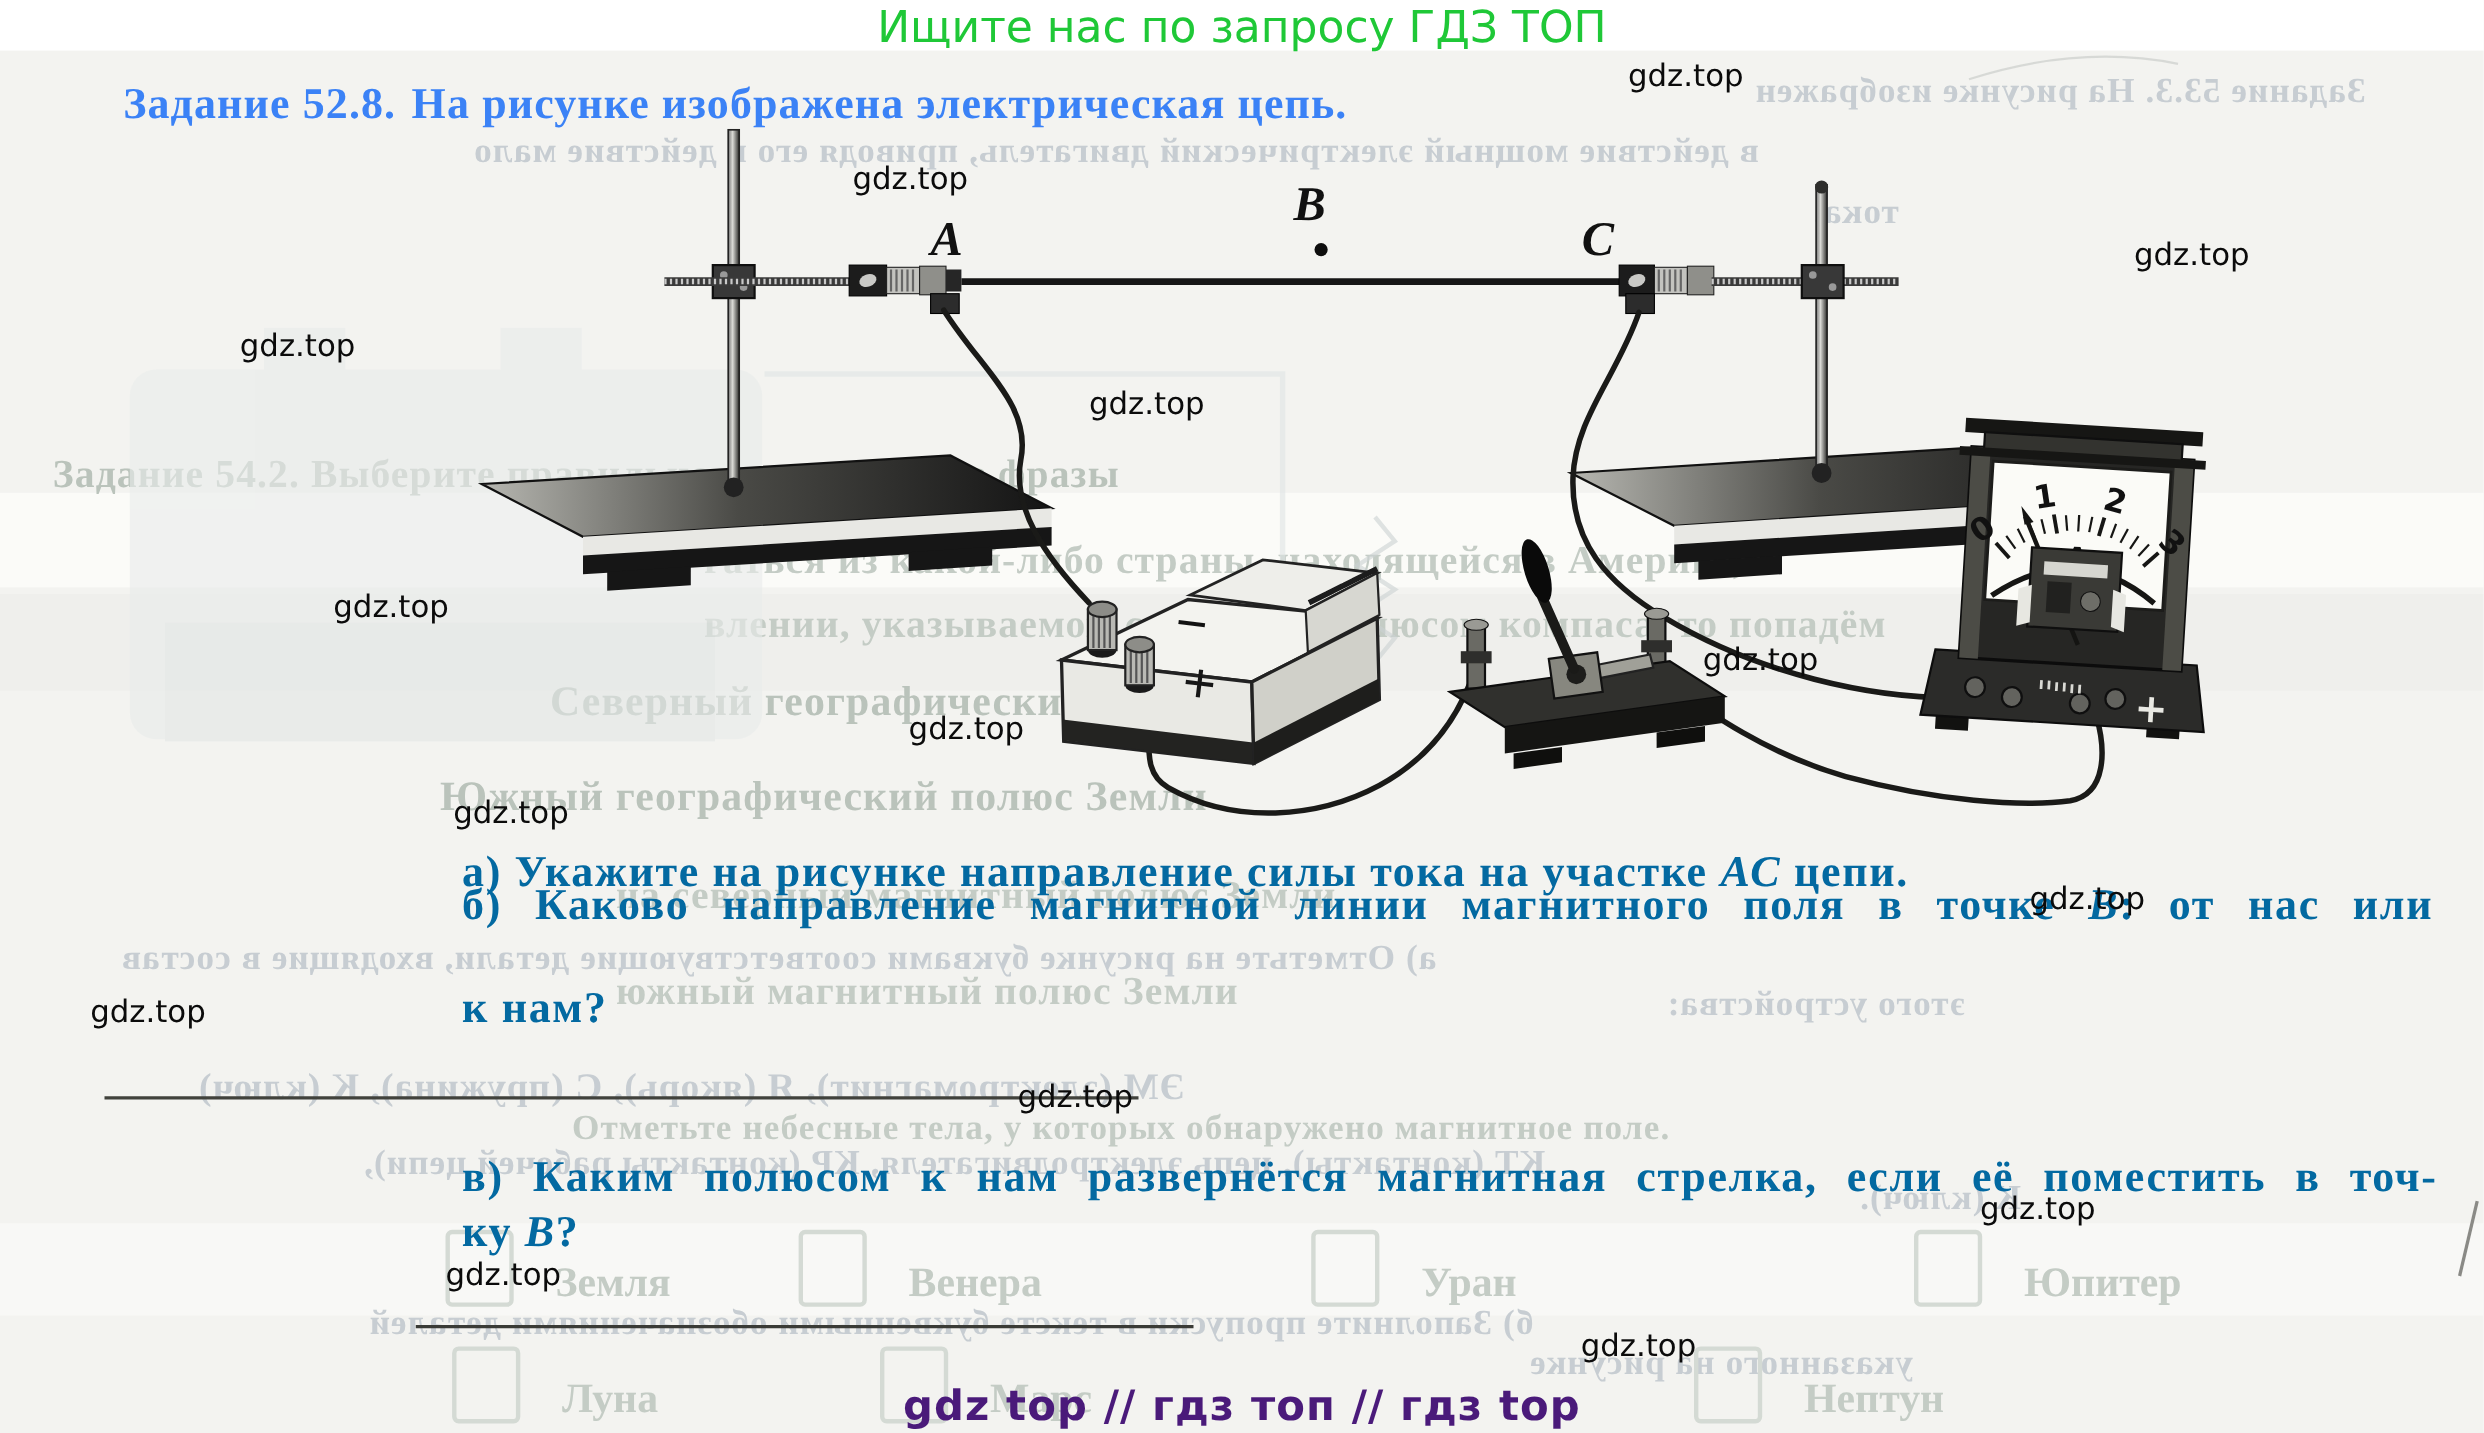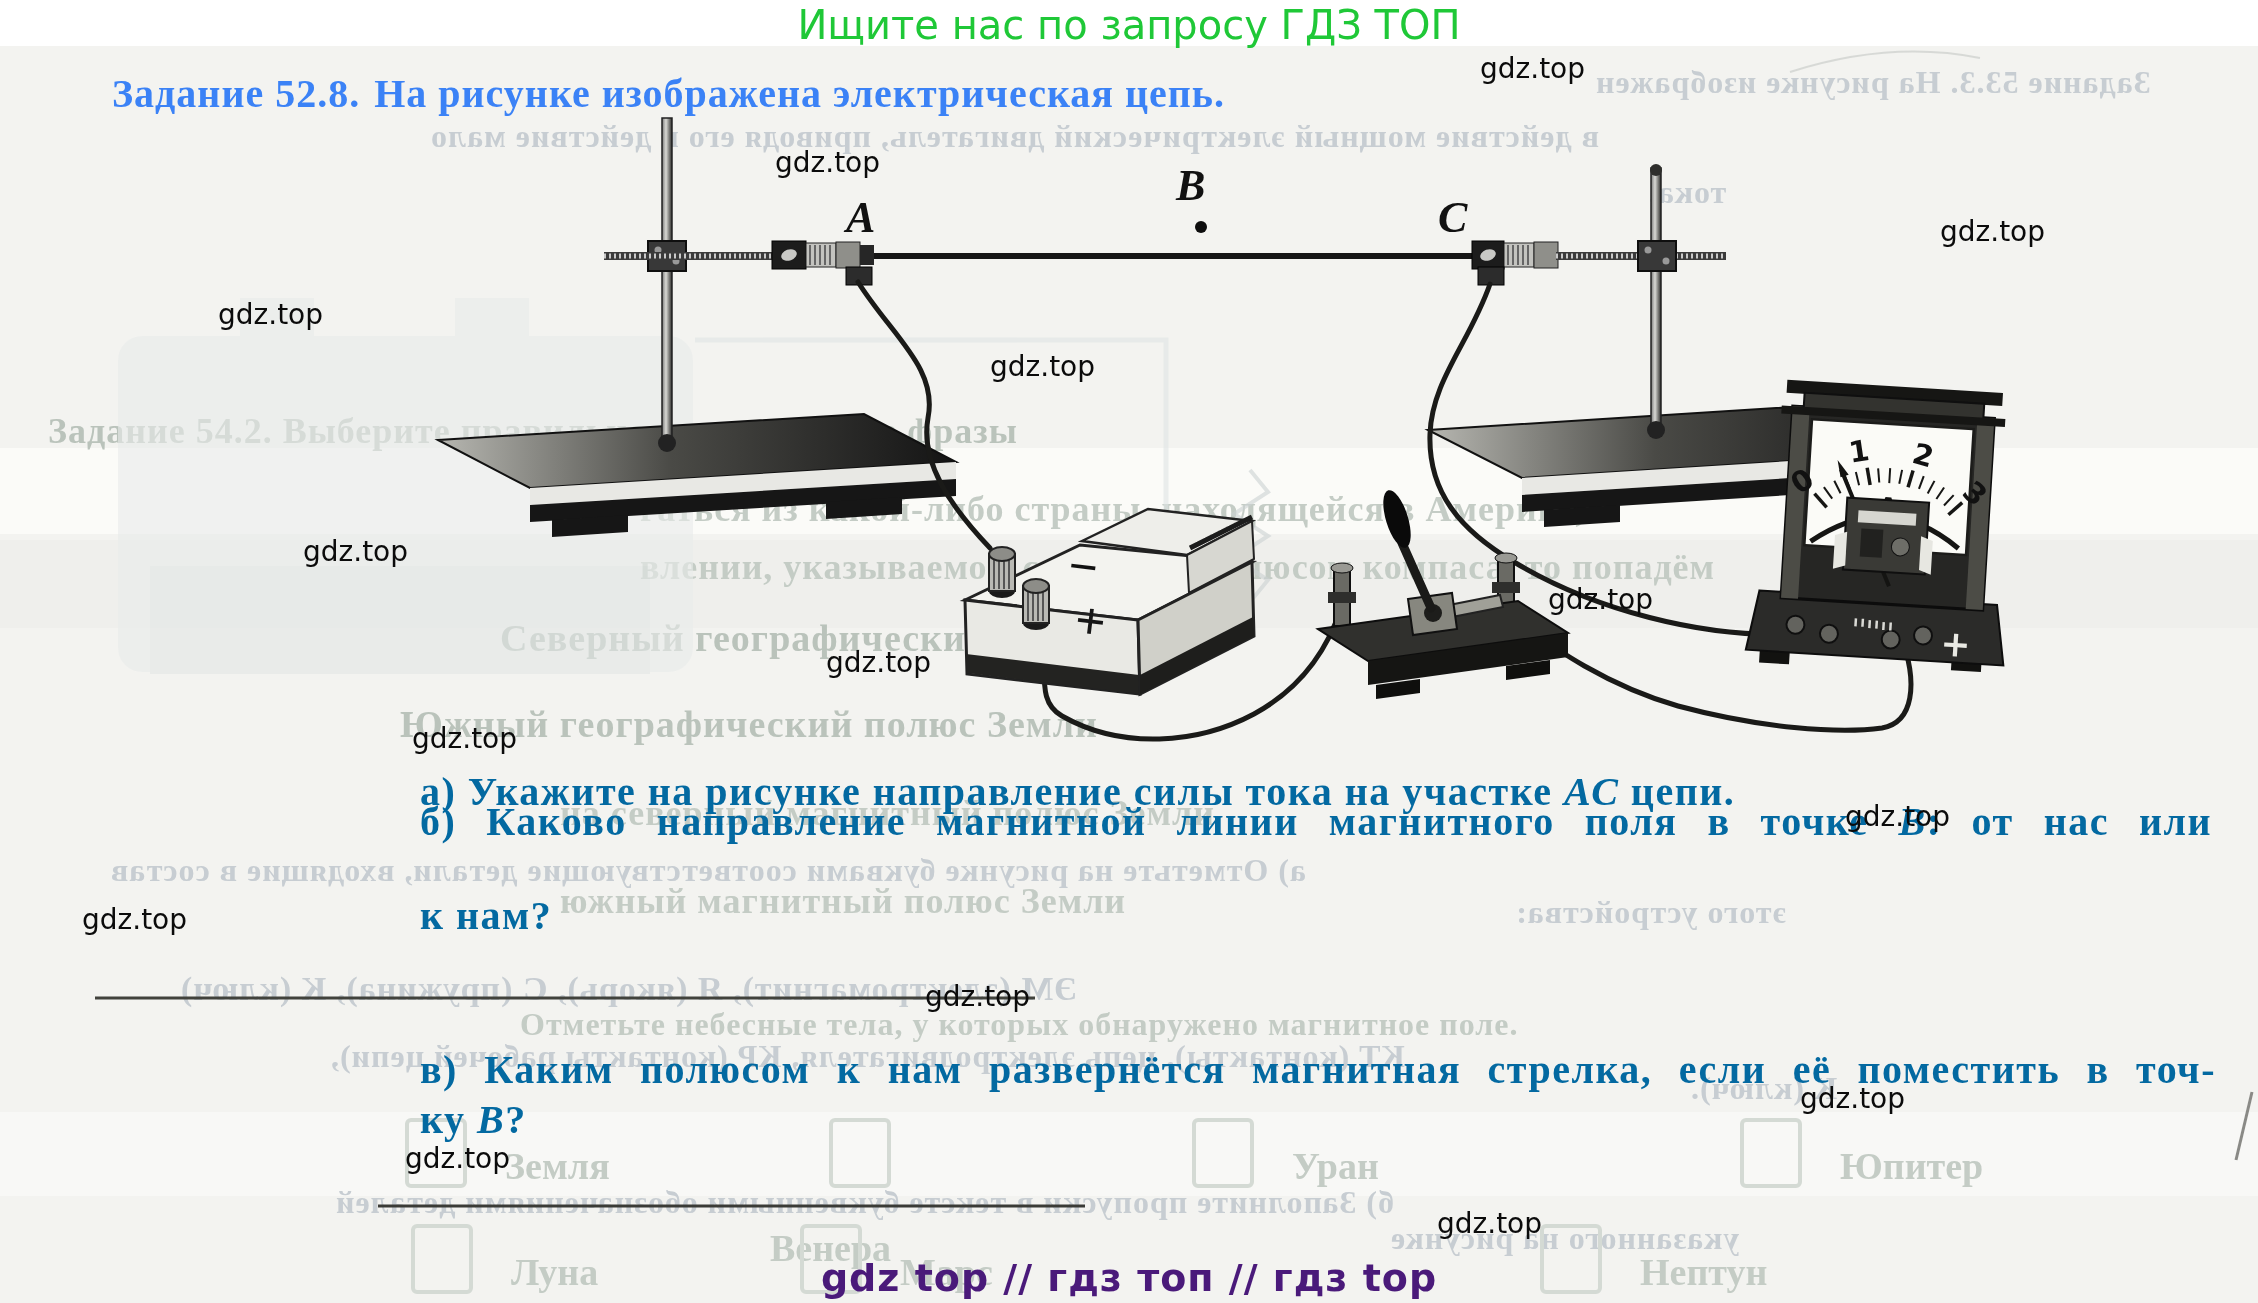--- a/index.html
+++ b/index.html
@@ -58,21 +58,21 @@
   <div class="gl" style="left:520px;top:1006px;font-size:32px;">Отметьте небесные тела, у которых обнаружено магнитное поле.</div>
   <div class="gl m" style="left:330px;top:1038px;font-size:32px;">КТ (контакты), цепь электродвигателя, КР (контакты рабочей цепи),</div>
   <div class="gl m" style="left:1690px;top:1070px;font-size:32px;">К (ключ).</div>
   <div class="gl m" style="left:335px;top:1184px;font-size:32px;">б) Заполните пропуски в тексте буквенными обозначениями деталей</div>
   <div class="gl m" style="left:1390px;top:1220px;font-size:32px;">указанного на рисунке</div>
 
   <div class="gcb" style="left:405px;top:1118px;">
       <span class="bx"></span>
       <span class="lb">Земля</span>
     </div>
-  <div class="gcb" style="left:770px;top:1118px;flex-direction:column;">
+  <div class="gcb" style="left:726px;top:1118px;">
       <span class="bx"></span>
       <span class="lb">Венера</span>
     </div>
   <div class="gcb" style="left:1192px;top:1118px;">
       <span class="bx"></span>
       <span class="lb">Уран</span>
     </div>
   <div class="gcb" style="left:1740px;top:1118px;">
       <span class="bx"></span>
       <span class="lb">Юпитер</span>

